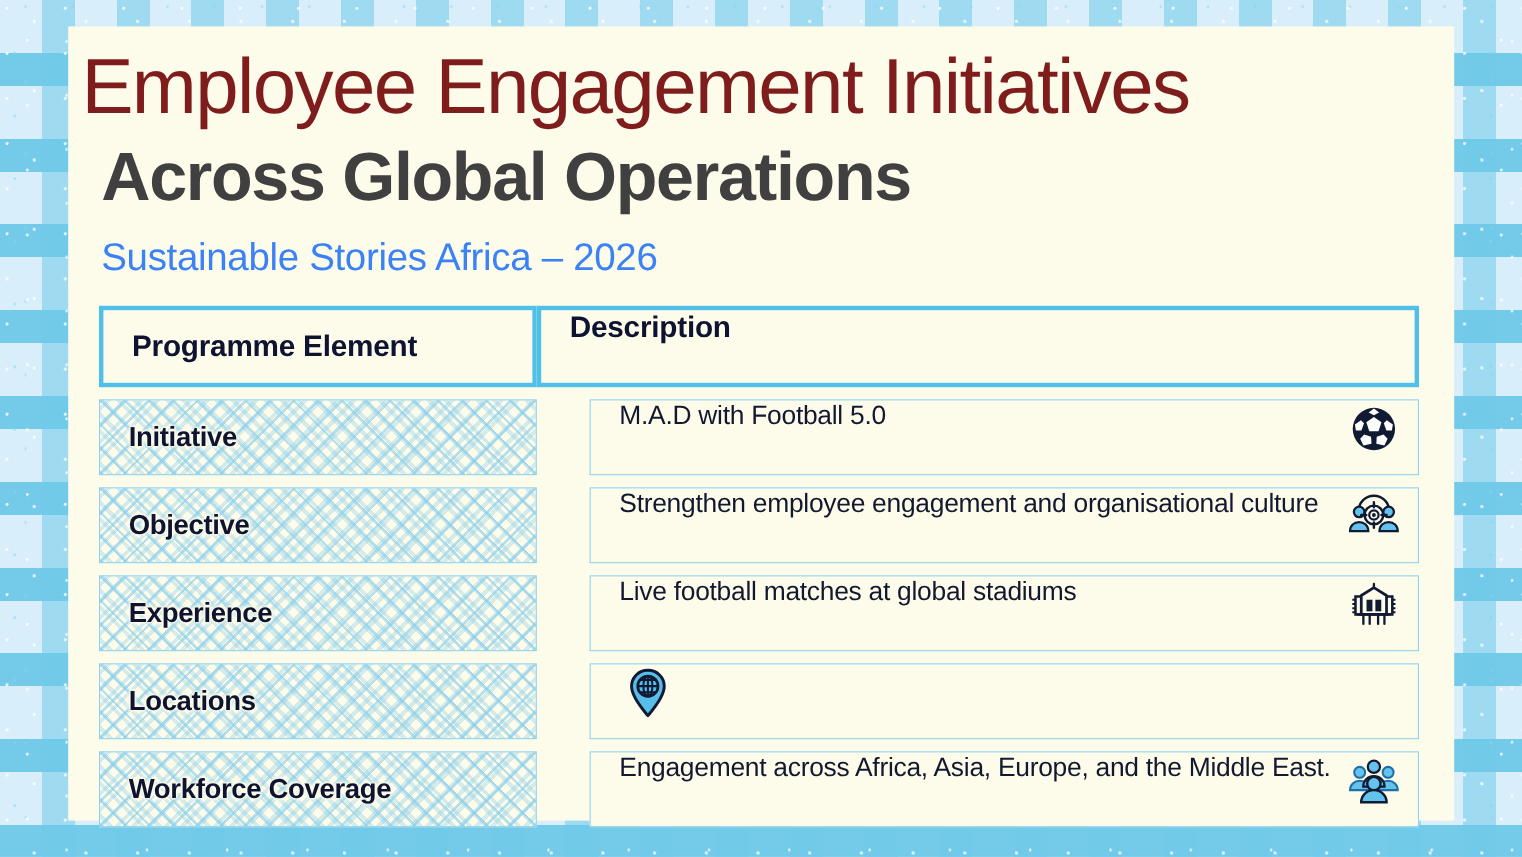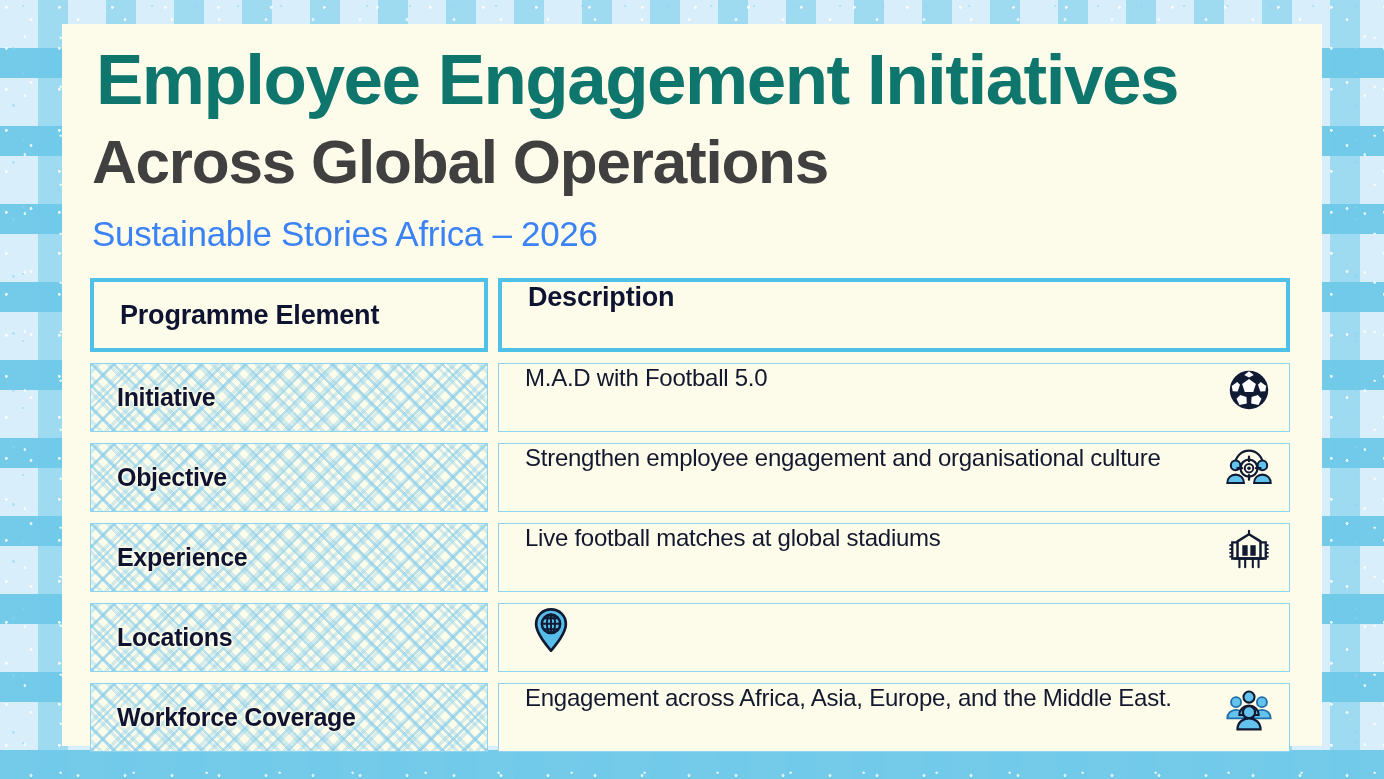--- a/index.html
+++ b/index.html
@@ -45,41 +45,41 @@
   
   #card{
     position:absolute;
     left:62px;top:24px;
     width:1260px;height:722px;
     background:#fdfbe9;
   }
 
   
   .h1{
-    position:absolute;left:34px;top:20px;
-    font-size:71px;font-weight:bold;letter-spacing:-1.5px;
-    color:#0f766e;line-height:1.02;white-space:nowrap;
+    position:absolute;left:12px;top:20px;
+    font-size:71px;font-weight:normal;letter-spacing:-1.5px;
+    color:#7f1d1d;line-height:1.02;white-space:nowrap;
   }
   .h2{
     position:absolute;left:30px;top:106px;
     font-size:62px;font-weight:bold;letter-spacing:-1.2px;
     color:#404040;line-height:1.02;white-space:nowrap;
   }
   .sub{
     position:absolute;left:30px;top:190px;
     font-size:35px;font-weight:400;color:#3b82f6;
     letter-spacing:-.3px;white-space:nowrap;
   }
 
   
   #table{
     position:absolute;left:28px;top:254px;
     width:1200px;
   }
-  .row{display:flex;gap:10px;margin-bottom:11px;}
+  .row{display:flex;margin-bottom:11px;}
 
   .cell-left{
     width:398px;box-sizing:border-box;
     display:flex;align-items:center;
     position:relative;
   }
   .cell-right{
     flex:1;box-sizing:border-box;
     display:flex;align-items:flex-start;
     position:relative;
@@ -116,20 +116,21 @@
       repeating-linear-gradient(-45deg,
         rgba(137,206,235,.35) 5px, rgba(137,206,235,.35) 8.5px,
         rgba(0,0,0,0) 8.5px, rgba(0,0,0,0) 15.5px);
   }
   .row.body .cell-right{
     border:1.5px solid #8fd3ee;
     background:#fdfbe9;
     height:69px;
     padding-left:26px;padding-right:14px;
     justify-content:space-between;
+    margin-left:48px;
   }
 
   .label-text{
     font-size:25px;font-weight:bold;color:#0d1330;
     letter-spacing:-.3px;
     position:relative;z-index:2;
     text-shadow:
       0 0 3px #fdfbe9, 0 0 3px #fdfbe9, 0 0 6px #fdfbe9,
       1px 0 2px #fdfbe9, -1px 0 2px #fdfbe9;
   }

